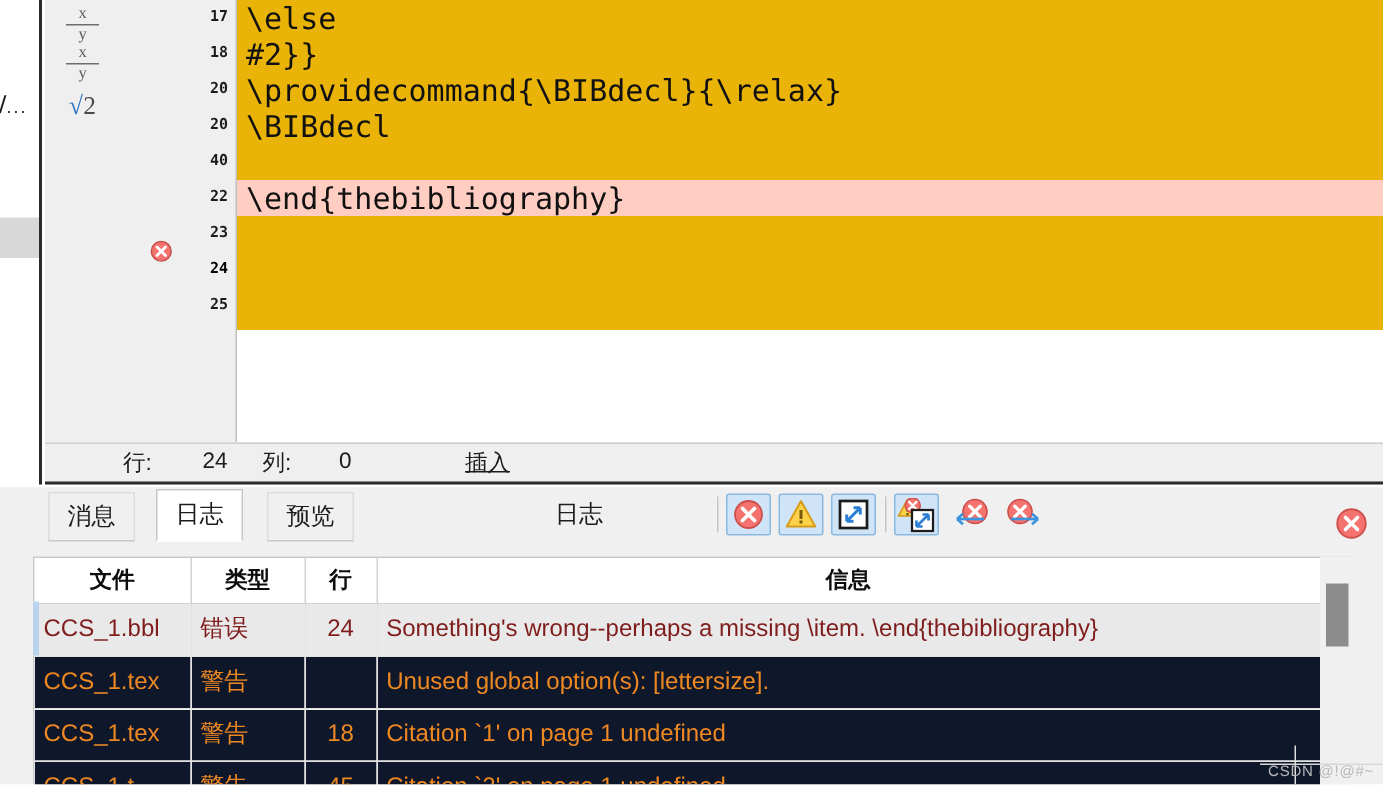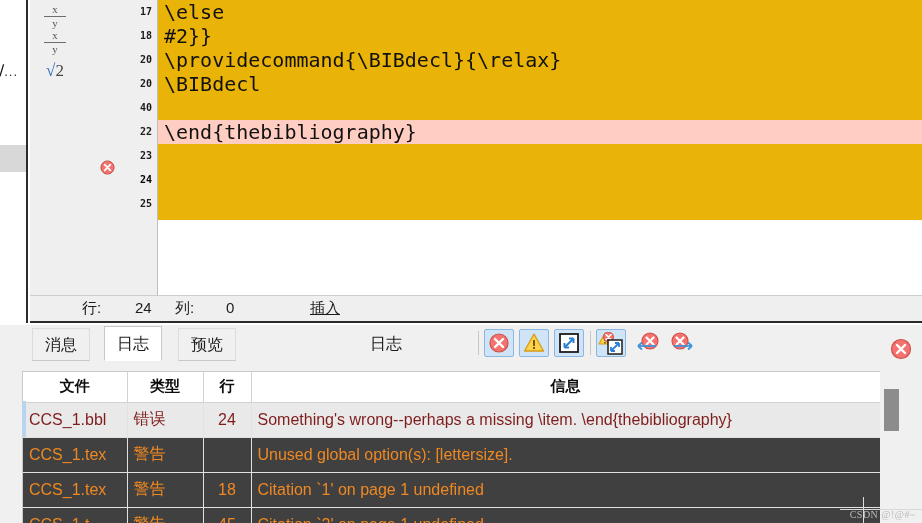--- a/index.html
+++ b/index.html
@@ -218,21 +218,21 @@
   }
   table.grid td {
     height: 35px;
     border-right: 1px solid #e2e2e2;
     border-bottom: 1px solid #e2e2e2;
     padding: 0 6px;
     white-space: nowrap;
     overflow: hidden;
   }
   tr.r-error td { background: #e9e9e9; color: #7f1d1d; }
-  tr.r-warn  td { background: #404040; color: #ee8822; }
+  tr.r-warn  td { background: #0f172a; color: #ee8822; }
   td.c-file { text-align: left; }
   td.c-type { text-align: left; }
   td.c-line { text-align: center; }
   td.c-msg  { text-align: left; }
 
   .sel-bar {
     position: absolute;
     left: 22px; top: 76px;
     width: 4px; height: 36px;
     background: #b9d5ee;
@@ -256,21 +256,21 @@
     position: absolute;
     right: 10px; top: 338px;
     width: 22px; height: 22px;
   }
 
   .watermark {
     position: absolute;
     right: 6px; bottom: 3px;
     font-size: 10px;
     color: #b9b9b9;
-    font-family: Liberation Serif, serif;
+    font-family: Liberation Sans, sans-serif;
     letter-spacing: 0.5px;
   }
   .wm-line {
     position: absolute;
     right: 0; bottom: 13px;
     width: 82px; height: 1px;
     background: #d8d8d8;
   }
   .wm-vline {
     position: absolute;

